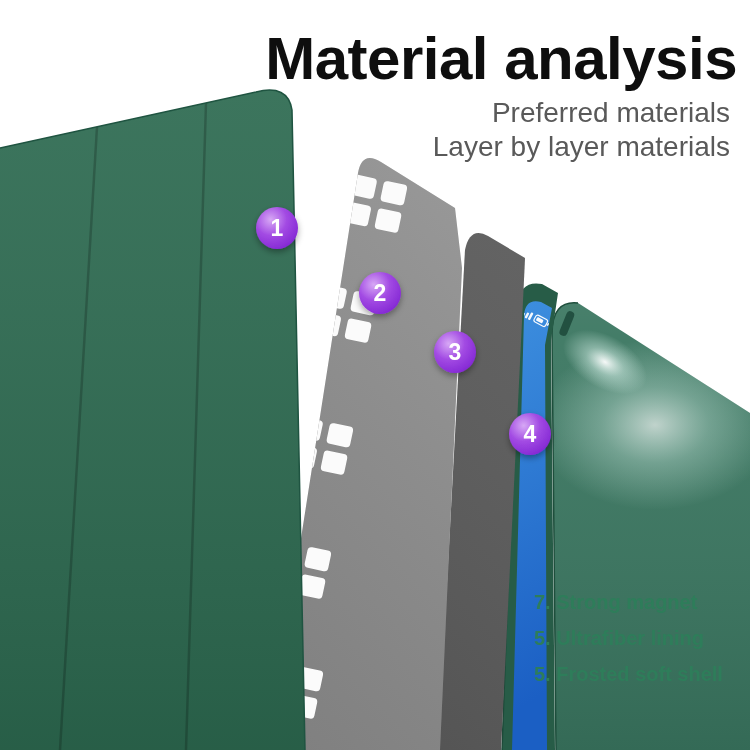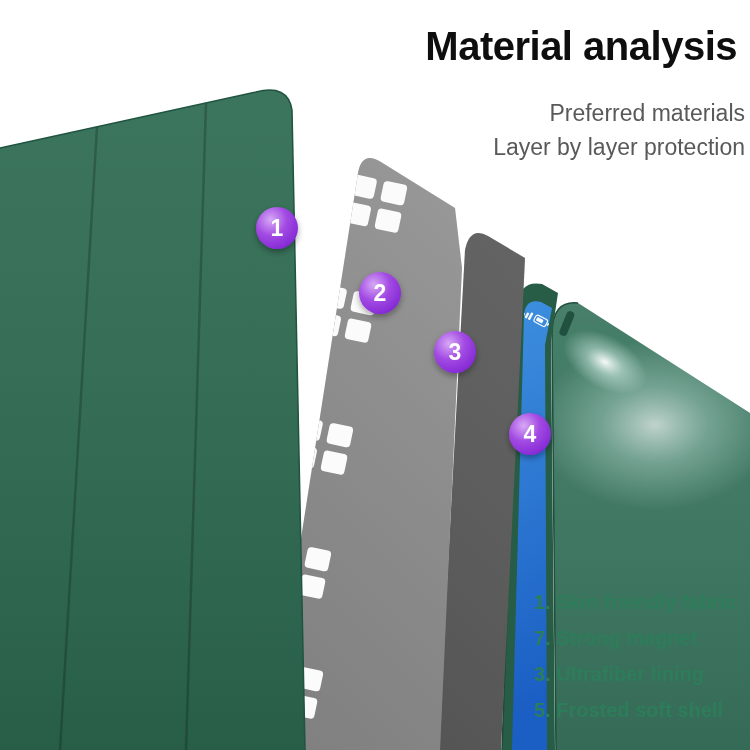--- a/index.html
+++ b/index.html
@@ -1,26 +1,26 @@
 <!DOCTYPE html>
 <html><head>
 <meta charset="utf-8">
 <style>
   html,body{margin:0;padding:0;}
   body{width:750px;height:750px;background:#ffffff;font-family:"Liberation Sans",sans-serif;}
   .stage{position:relative;width:750px;height:750px;overflow:hidden;background:#ffffff;}
   .stage svg{position:absolute;left:0;top:0;}
   .title{
     position:absolute;top:24px;right:13px;
-    font-size:40px;font-weight:700;letter-spacing:-0.5px;
+    font-size:60px;font-weight:700;letter-spacing:-0.5px;
     color:#0e0e0e;white-space:nowrap;
   }
   .subtitles{
-    position:absolute;top:96px;right:5px;text-align:right;
-    font-size:23px;line-height:34px;color:#595959;font-weight:400;
+    position:absolute;top:96px;right:20px;text-align:right;
+    font-size:28px;line-height:34px;color:#595959;font-weight:400;
   }
   .legend{
     position:absolute;left:534px;top:584px;
     font-size:20px;line-height:36px;color:#2e7d5a;font-weight:700;
     white-space:nowrap;
   }
   .pad{fill:#fbfbfb;}
 </style>
 </head>
 <body>
@@ -173,23 +173,22 @@
     <g transform="translate(530,434)">
       <circle r="21" fill="url(#badgeGrad)" filter="url(#bshadow)"></circle>
       <text text-anchor="middle" y="8" font-size="23" font-weight="bold" fill="#ffffff">4</text>
     </g>
   </svg>
 
   <div class="title">Material analysis</div>
 
   <div class="subtitles">
     <div>Preferred materials</div>
-    <div>Layer by layer protection</div>
+    <div>Layer by layer materials</div>
   </div>
 
   <div class="legend">
-    <div>1. Skin friendly fabric</div>
     <div>7. Strong magnet</div>
-    <div>3. Ultrafiber lining</div>
+    <div>5. Ultrafiber lining</div>
     <div>5. Frosted soft shell</div>
   </div>
 
 </div>
 
 </body></html>

